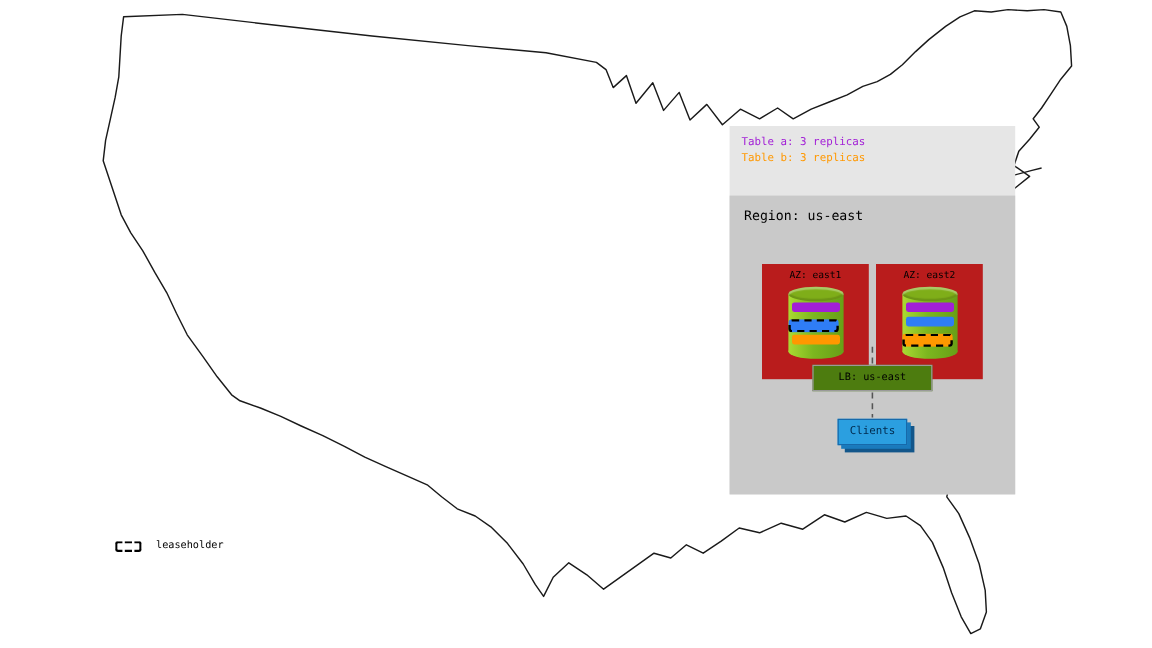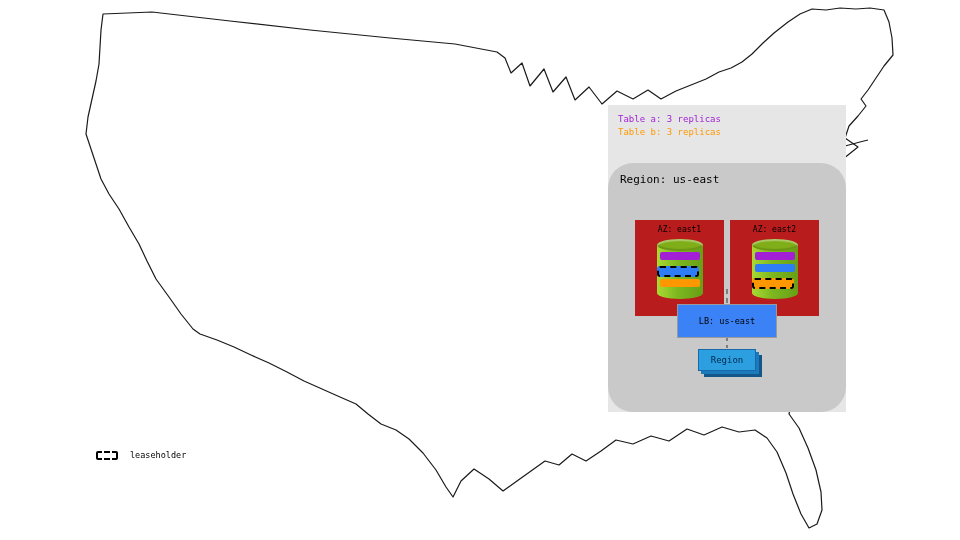--- a/index.html
+++ b/index.html
@@ -7,21 +7,21 @@
   body { font-family:"DejaVu Sans Mono", monospace; }
   .canvas { position:relative; width:960px; height:540px; background:#fff; overflow:hidden; }
 
   .us-map { position:absolute; left:0; top:0; }
 
   
   .panel { position:absolute; left:608px; top:105px; width:238px; height:307px; background:#e6e6e6; }
   .replica-legend { padding:8px 10px 6px 10px; }
   .legend-line { font-size:9px; line-height:13px; white-space:pre; }
 
-  .region { position:absolute; left:0; top:58px; width:238px; height:249px; background:#c9c9c9;border-radius:25px; }
+  .region { position:absolute; left:0; top:58px; width:238px; height:249px; background:#c9c9c9; }
   .region-title { font-size:11px; color:#000; padding:10px 12px 2px 12px; }
 
   .az-row { display:flex; justify-content:center; gap:6px; margin-top:8px; position:relative; z-index:1; }
   .az { width:89px; height:96px; background:#b91c1c;margin-top:24px; }
   .az-label { font-size:8px; text-align:center; padding-top:5px; color:#000; }
 
   .cylinder { position:relative; width:46px; height:60px; margin:5px auto 0 auto; }
   .cyl-body { position:absolute; left:0; right:0; top:6px; bottom:6px;
               background:linear-gradient(90deg,#aada32,#7cb71f 45%,#689f17); }
   .cyl-bot { position:absolute; left:0; right:0; bottom:0; height:12px; border-radius:50%;
@@ -29,21 +29,21 @@
   .cyl-top { position:absolute; left:0; right:0; top:0; height:12px; border-radius:50%;
              background:#7fae19; box-shadow:inset 0 2px 1px rgba(255,255,255,.35), inset 0 -2px 1px rgba(0,0,0,.15); }
   .bars { position:absolute; left:0; right:0; top:13px; display:flex; flex-direction:column;
           gap:4px; align-items:center; z-index:2; }
   .bar { width:40px; height:8px; border-radius:2px; }
   .bar.leaseholder { width:42px; height:11px; border:2px dashed #000; border-radius:3px;
                      transform:translate(-2px,2px); }
 
   .connectors { position:absolute; left:0; top:0; z-index:0; }
 
-  .lb-box { position:absolute; left:69px; top:141px; width:100px; height:34px; background:#3b82f6;
+  .lb-box { position:absolute; left:69px; top:141px; width:100px; height:22px; background:#4d7c0f;
             border:1px solid #9a9a9a; font-size:8.5px; display:flex; align-items:center;
             justify-content:center; z-index:2; }
   .clients-box { position:absolute; left:90px; top:186px; width:58px; height:22px; background:#2b9fe0;
                  border:1px solid #1769aa; color:#002a4d; font-size:9px; display:flex; align-items:center;
                  justify-content:center; z-index:2;
                  box-shadow:3px 3px 0 #1a7abc, 6px 6px 0 #12568a; }
 
   .leaseholder-legend { position:absolute; left:96px; top:450px; display:flex; align-items:center; gap:12px; }
   .dash-swatch { display:inline-block; width:22px; height:9px; border:2px dashed #000; border-radius:2px; background:#fff; }
   .leaseholder-label { font-size:8.5px; color:#000; }
@@ -113,21 +113,21 @@
       </div>
 
       <svg class="connectors" width="238" height="249" viewBox="0 0 238 249">
         <path d="M47,124 Q54,141 100,142" fill="none" stroke="#555" stroke-width="1.3" stroke-dasharray="5 4"></path>
         <path d="M119,126 L119,141" fill="none" stroke="#555" stroke-width="1.3" stroke-dasharray="5 4"></path>
         <path d="M191,124 Q184,141 138,142" fill="none" stroke="#555" stroke-width="1.3" stroke-dasharray="5 4"></path>
         <path d="M119,164 L119,185" fill="none" stroke="#555" stroke-width="1.3" stroke-dasharray="5 4"></path>
       </svg>
 
       <div class="lb-box">LB: us-east</div>
-      <div class="clients-box">Region</div>
+      <div class="clients-box">Clients</div>
     </div>
   </div>
 
   <div class="leaseholder-legend">
     <span class="dash-swatch"></span>
     <span class="leaseholder-label">leaseholder</span>
   </div>
 
 </div>
 

